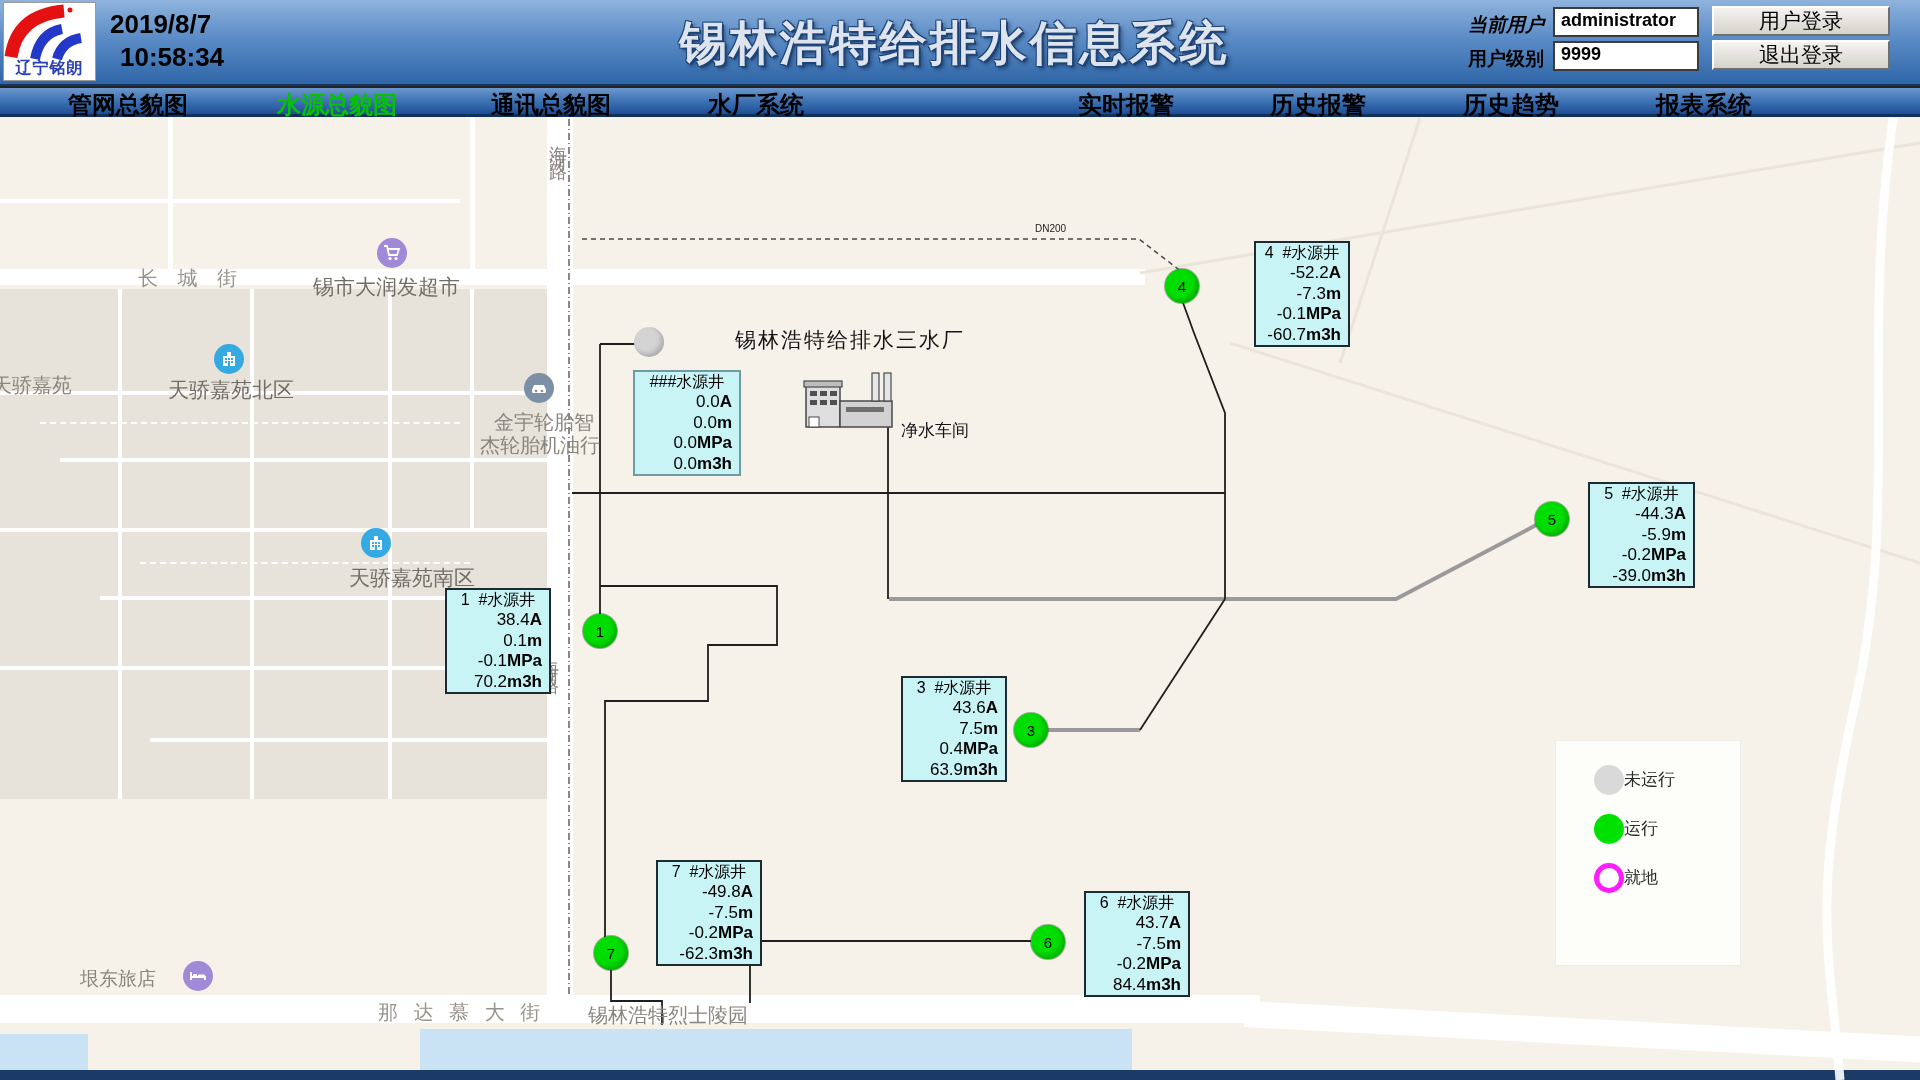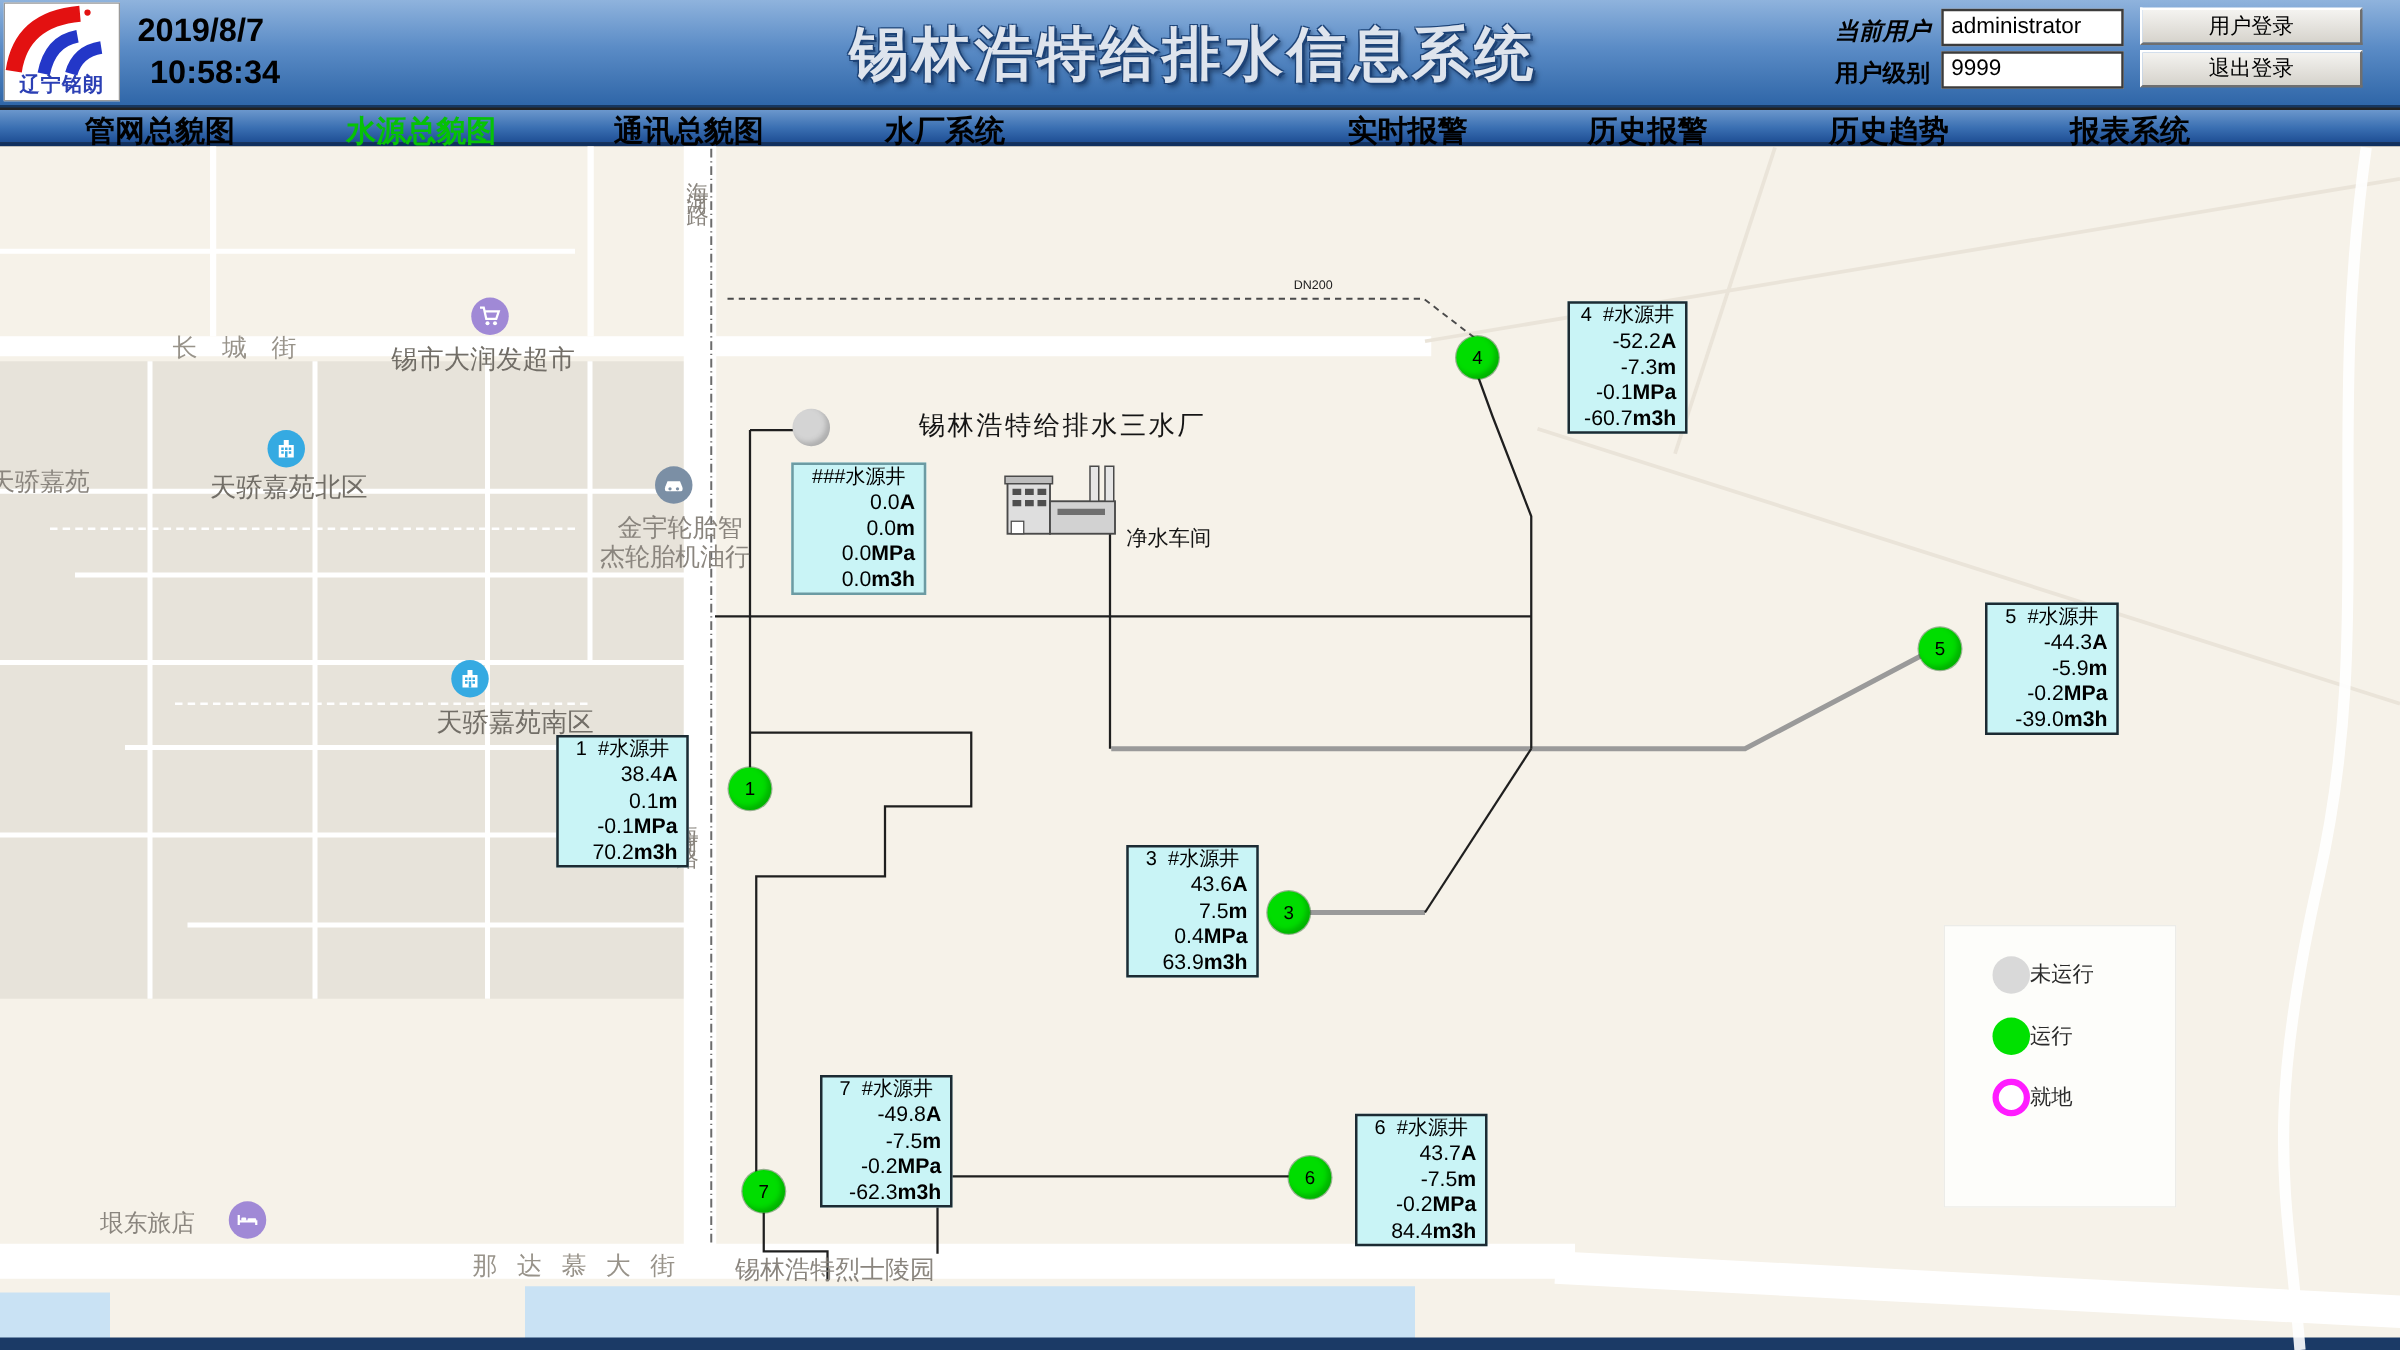--- a/index.html
+++ b/index.html
@@ -16,25 +16,25 @@
     font-size:16px;font-weight:bold;color:#2b3fb4;letter-spacing:1px;}
   .datetime{position:absolute;left:110px;top:8px;color:#000;font-weight:bold;
     font-size:26px;line-height:33px;}
   .datetime .t2{padding-left:10px;}
   .apptitle{position:absolute;left:50%;top:12px;transform:translateX(-51%);
     font-size:47px;font-weight:bold;color:#dee4ed;letter-spacing:3px;white-space:nowrap;
     text-shadow:2px 2px 0 #1d4377,-1px -1px 0 #1d4377,1px -1px 0 #1d4377,-1px 1px 0 #1d4377,3px 3px 4px rgba(10,30,60,.6);}
   .userlabel{position:absolute;font-size:19px;font-weight:bold;color:#000;white-space:nowrap;}
   .ul1{left:1468px;top:12px;font-style:italic;} .ul2{left:1468px;top:46px;}
   .userfield{position:absolute;width:146px;height:30px;background:#fff;border:2px solid #3c3c3c;
-    box-sizing:border-box;font-size:18px;font-weight:normal;color:#000;padding:1px 6px;line-height:21px;}
+    box-sizing:border-box;font-size:18px;font-weight:bold;color:#000;padding:1px 6px;line-height:21px;}
   .uf1{left:1553px;top:7px;} .uf2{left:1553px;top:41px;}
   .hbtn{position:absolute;width:178px;height:30px;background:linear-gradient(#f4f3f0,#d6d3cc);
     border:2px solid;border-color:#ffffff #6f6f6f #6f6f6f #ffffff;box-sizing:border-box;
-    font-size:17px;color:#000;text-align:center;line-height:25px;cursor:pointer;}
+    font-size:21px;color:#000;text-align:center;line-height:25px;cursor:pointer;}
   .hb1{left:1712px;top:6px;} .hb2{left:1712px;top:40px;}
 
   
   .navbar{position:absolute;left:0;top:88px;width:1920px;height:26px;
     background:linear-gradient(#6b97cc 0%,#3a6fb2 55%,#1e4e94 100%);
     border-bottom:3px solid #10305f;box-sizing:content-box;}
   .navitem{position:absolute;top:1px;transform:translateX(-50%);font-size:24px;font-weight:bold;
     color:#000;white-space:nowrap;cursor:pointer;}
   .navitem.active{color:#06c206;}
 

